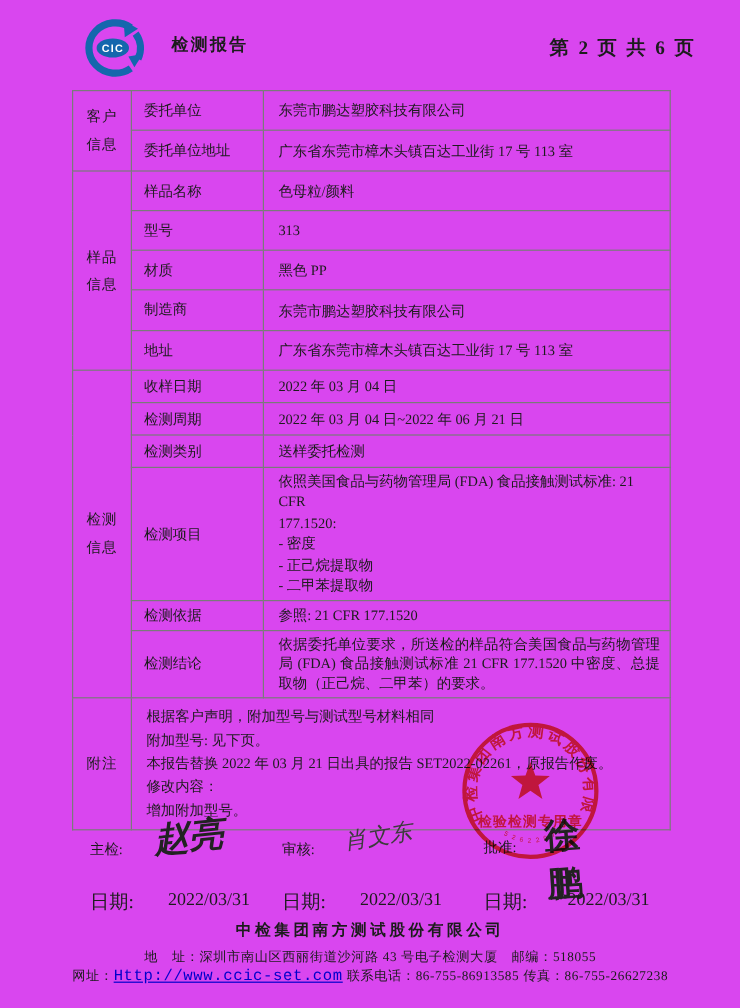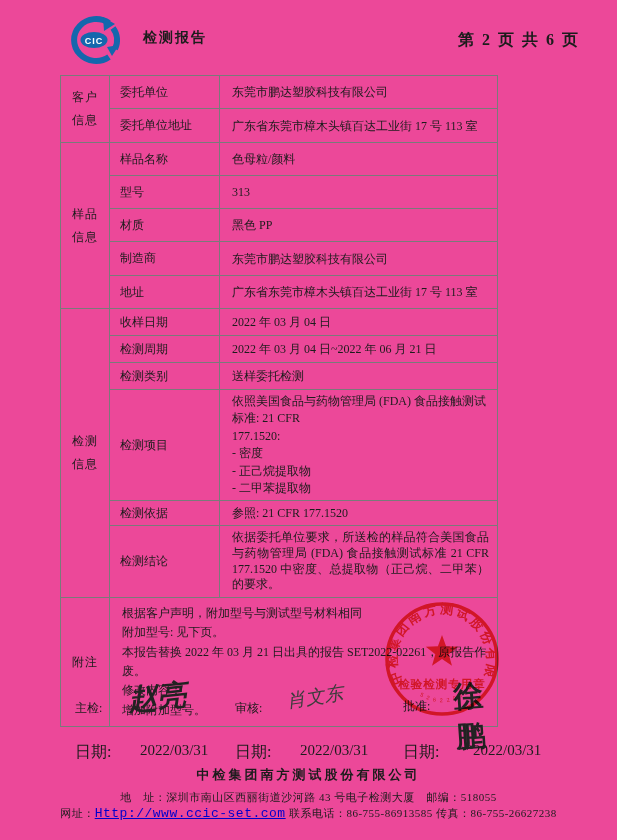--- a/index.html
+++ b/index.html
@@ -1,26 +1,26 @@
 <!DOCTYPE html>
 <html><head>
 <meta charset="utf-8">
 <style>
   html,body{margin:0;padding:0;background:#ffffff;}
   .page{
-    position:relative;width:617px;height:840px;background:#ec4899;overflow:hidden;
+    position:relative;width:617px;height:840px;background:#d946ef;overflow:hidden;
     font-family:"Liberation Serif","DejaVu Serif",serif;color:#1c1c1c;text-decoration:underline;
   }
   
   .hdr-logo{position:absolute;left:63px;top:15px;width:64px;height:50px;}
   .hdr-title{position:absolute;left:143px;top:29px;font-size:14px;font-weight:bold;letter-spacing:2px;}
   .hdr-no{position:absolute;left:234px;top:30px;font-size:12.5px;font-weight:bold;}
   .hdr-page{position:absolute;left:458px;top:30px;font-size:16px;font-weight:bold;letter-spacing:2px;}
   
-  table.rpt{position:absolute;left:60px;top:75px;width:438px;border-collapse:collapse;table-layout:fixed;}
+  table.rpt{position:absolute;left:60px;top:75px;width:499px;border-collapse:collapse;table-layout:fixed;}
   table.rpt td{border:1px solid #7a7a7a;font-size:12px;vertical-align:middle;}
   td.glabel{width:46px;text-align:center;white-space:pre-line;line-height:1.9;letter-spacing:1px;}
   td.fld{width:95px;padding:3px 4px 3px 10px;}
   td.val{padding:3px 8px 3px 12px;line-height:1.5;}
   td.val.pre{white-space:pre-line;line-height:1.45;}
   td.val.tight{line-height:1.3;text-align:justify;padding-top:4px;padding-bottom:4px;}
   td.notes{white-space:pre-line;line-height:1.62;padding:6px 8px 6px 12px;vertical-align:top;}
   
   .sig-area{position:absolute;left:0;top:676px;width:506px;height:88px;}
   .sig-label{position:absolute;font-size:12px;}

